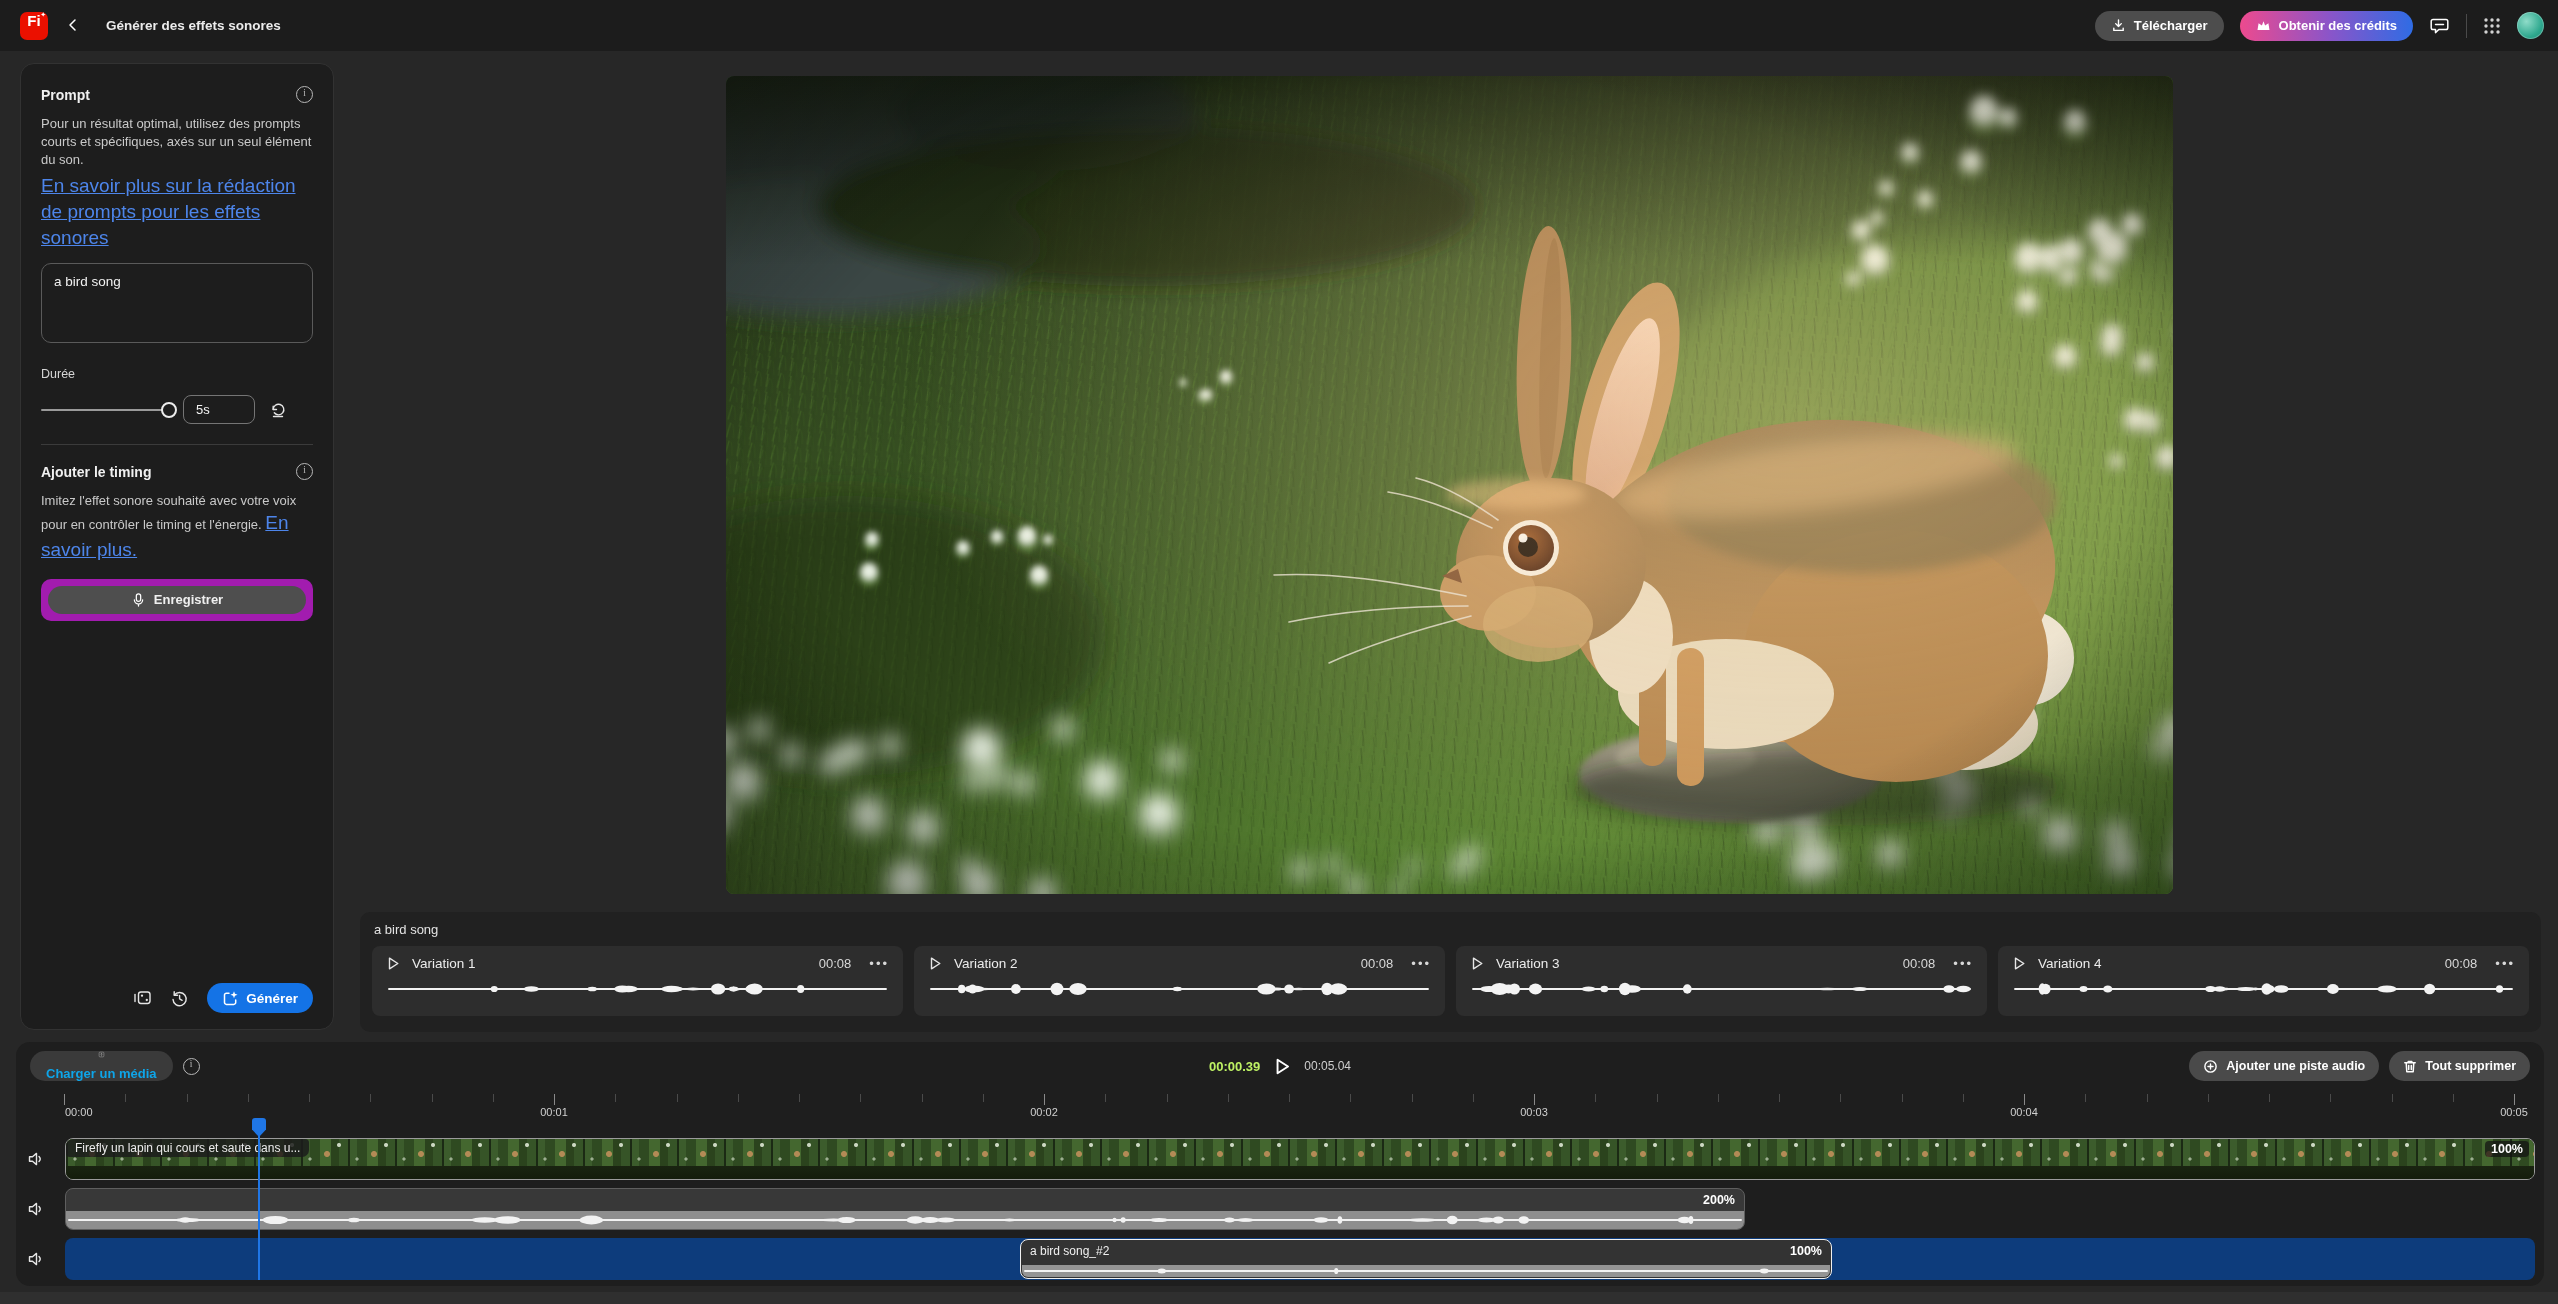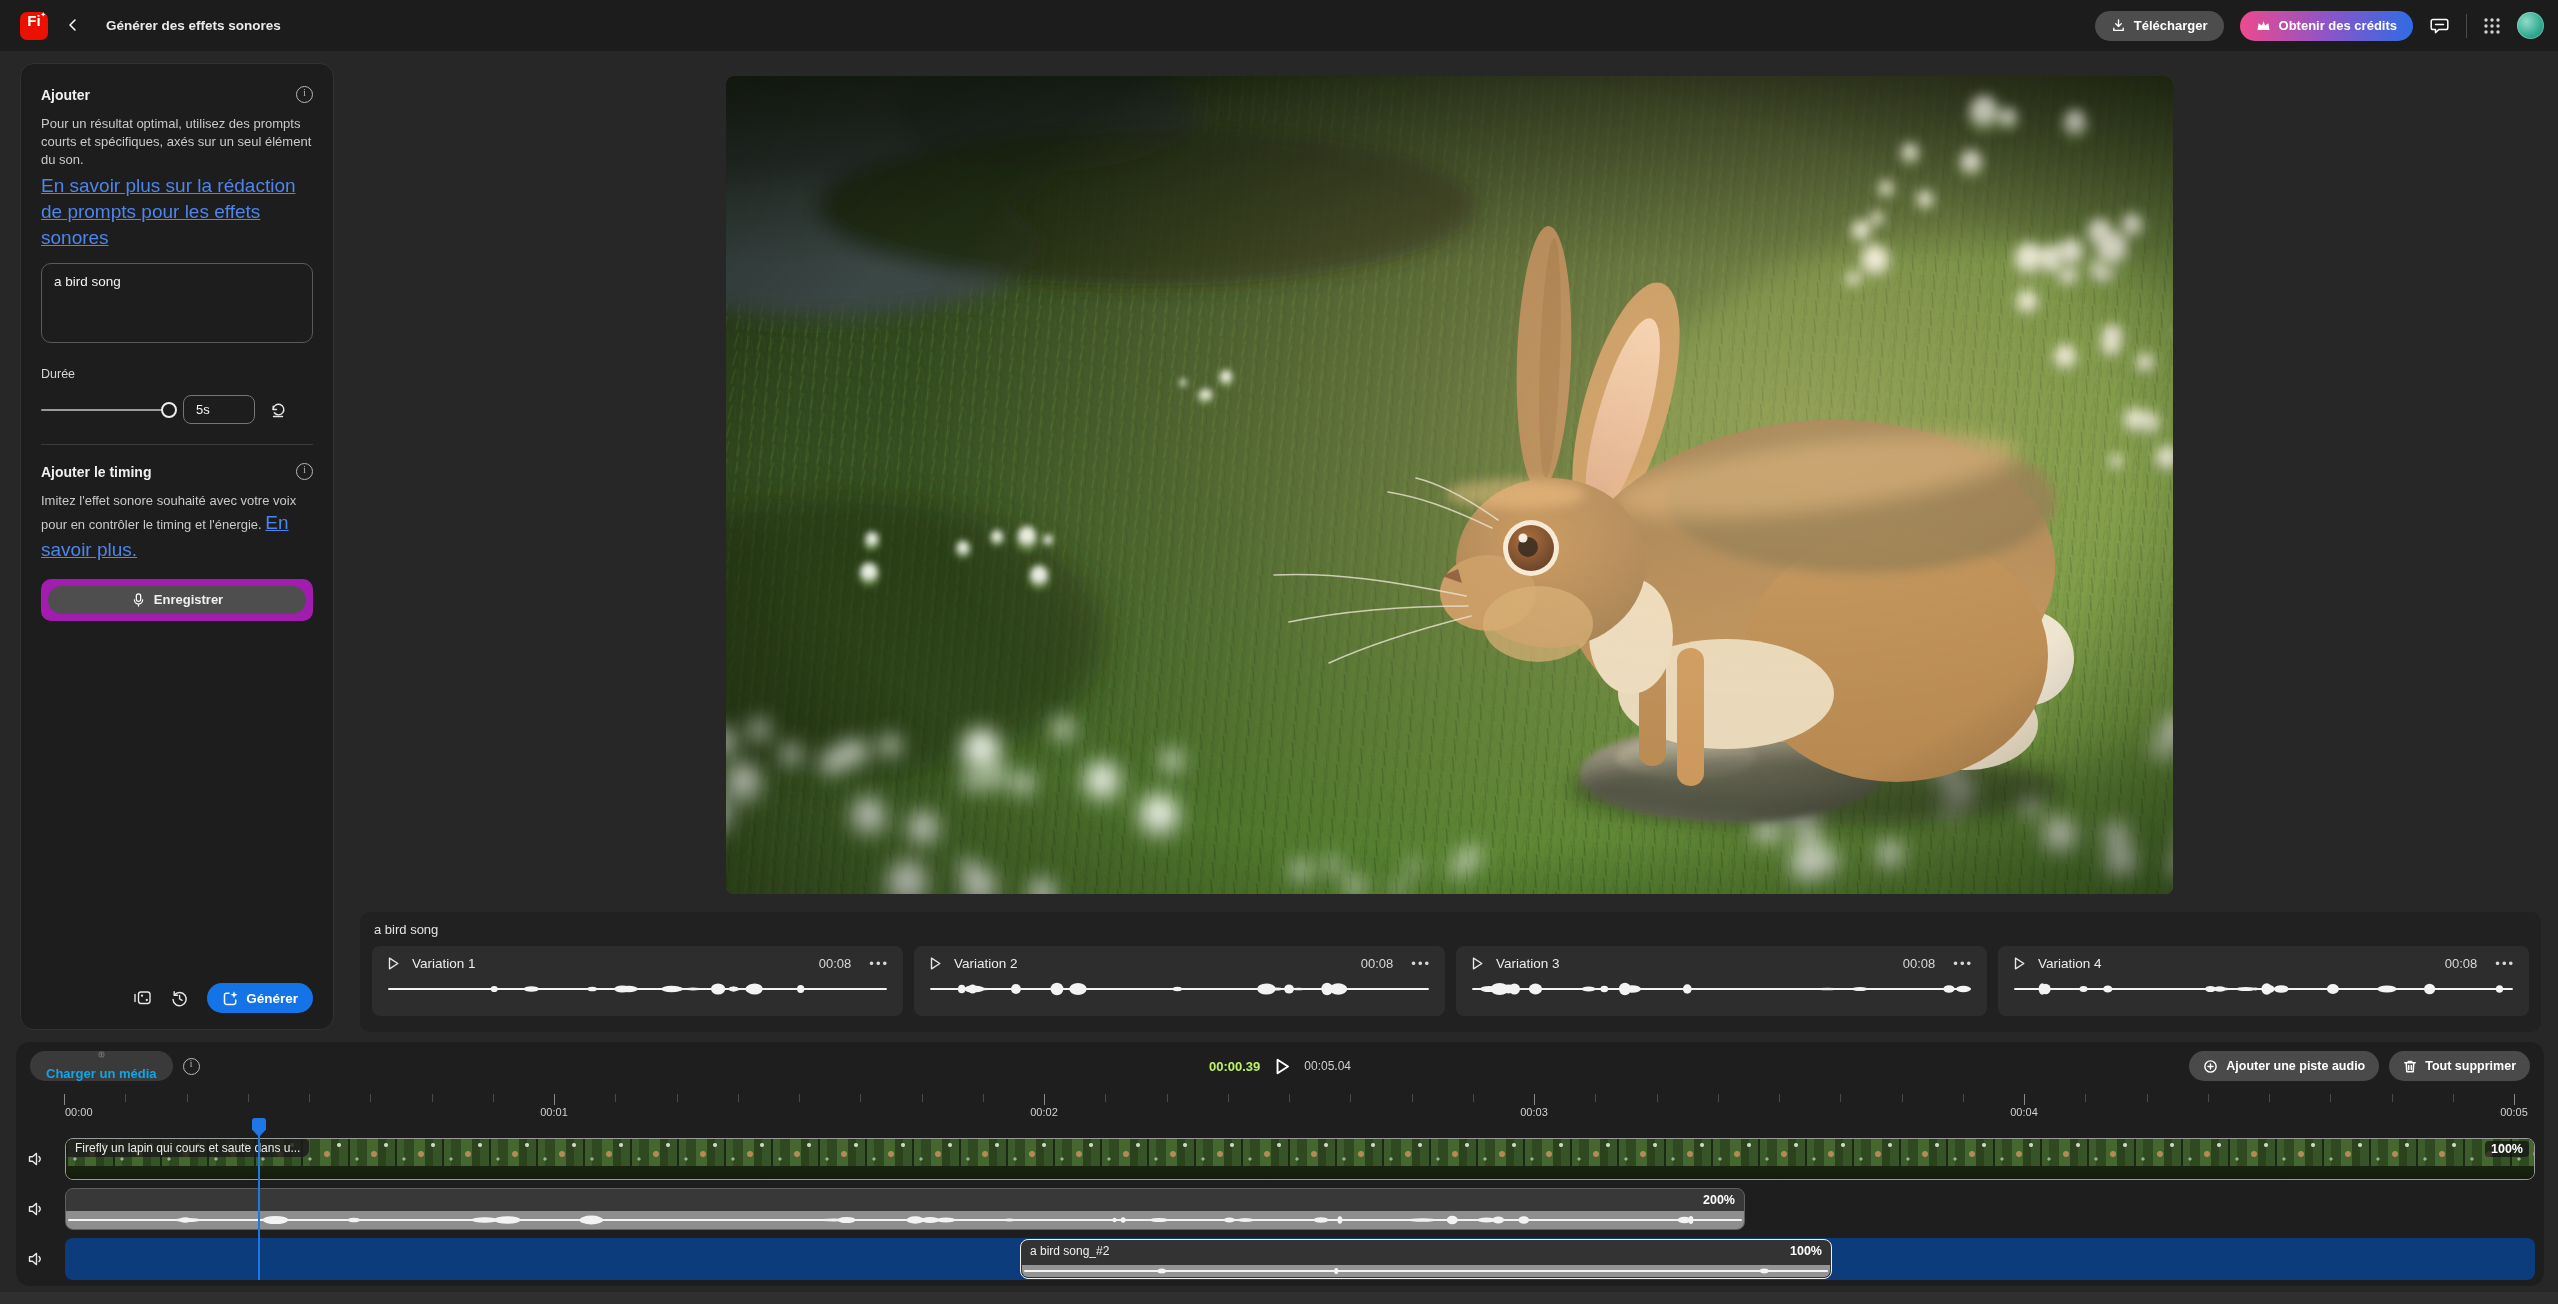--- a/index.html
+++ b/index.html
@@ -167,21 +167,21 @@
               <circle cx="15" cy="15" r="1.7"></circle>
             </g>
         </svg>
       </button>
       <div class="avatar"></div>
     </div>
   </header>
 
   <aside class="sidebar">
     <div class="sec-head">
-      <span class="sec-title">Ajouter</span>
+      <span class="sec-title">Prompt</span>
       <span class="info"></span>
     </div>
     <p class="desc">Pour un résultat optimal, utilisez des prompts courts et spécifiques, axés sur un seul élément du son.</p>
     <a class="slink">En savoir plus sur la rédaction de prompts pour les effets sonores</a>
     <textarea class="prompt-box" spellcheck="false" style="">a bird song</textarea>
 
     <div class="dur-label">Durée</div>
     <div class="dur-row">
       <div class="sl-track">
           <div class="sl-knob"></div>

